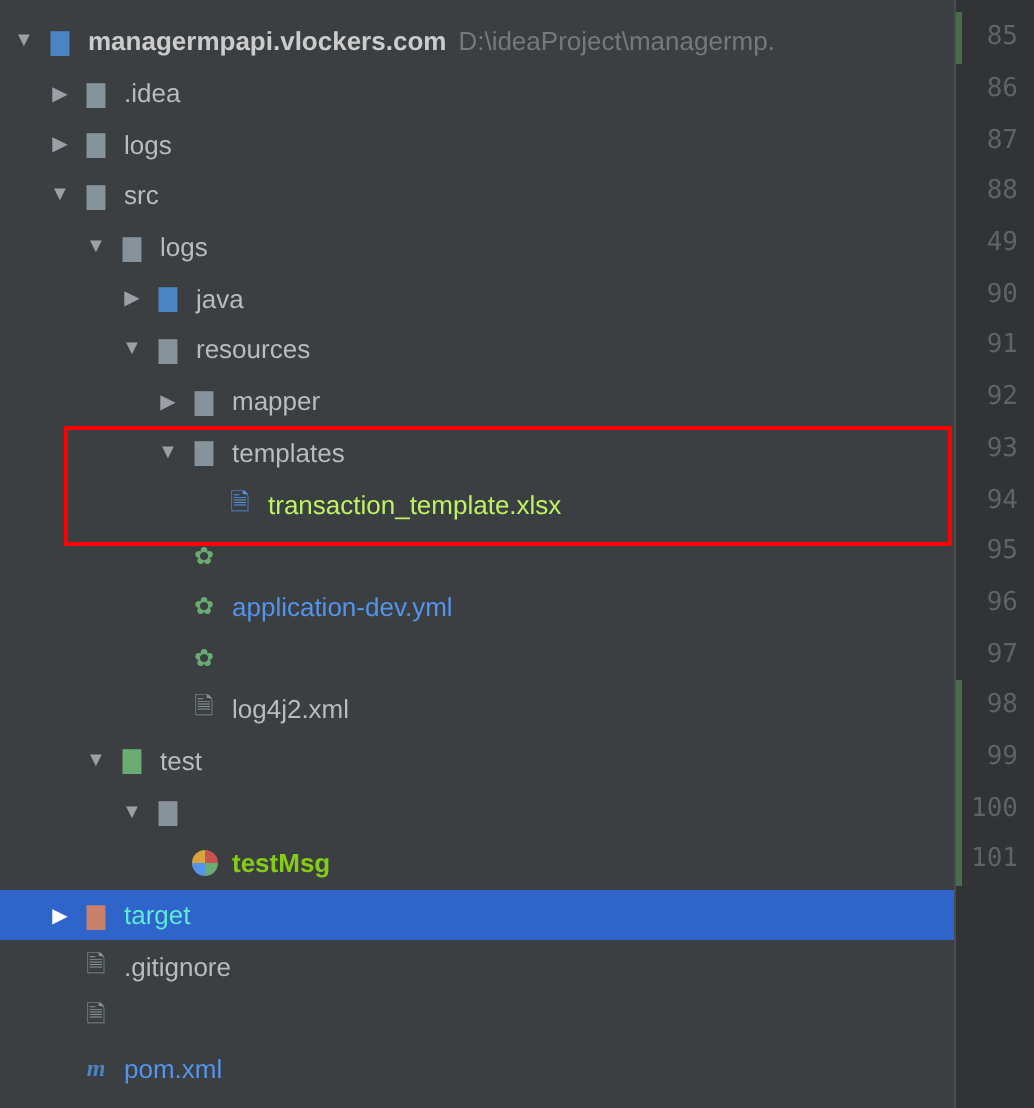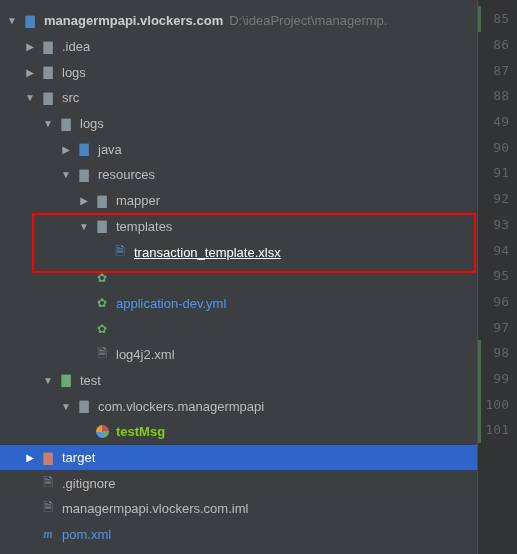--- a/index.html
+++ b/index.html
@@ -74,21 +74,21 @@
     height: 16px;
     display: inline-flex;
     align-items: center;
     justify-content: center;
     margin-right: 6px;
     font-size: 12px;
   }
   .label { }
   .label.bold { font-weight: bold; color: #cccccc; }
   .label.path { color: #787878; margin-left: 6px; }
-  .label.green { color: #ffffff; text-decoration: underline; }
+  .label.green { color: #bef264; }
   .label.blue { color: #5394ec; }
   .label.redb { color: #84cc16; font-weight: bold; }
   .folder-closed { color: #87939a; }
   .folder-blue { color: #4a84c2; }
   .folder-target { color: #c9806b; }
   .file-icon { color: #87939a; }
   .yml-icon { color: #6aab73; }
   .xlsx-icon { color: #5394ec; }
   .maven-icon { color: #4a84c2; font-weight: bold; font-style: italic; font-family: serif; }
   .test-icon {
@@ -208,48 +208,46 @@
       <span class="indent" style="width:36px"></span>
       <span class="arrow">▼</span>
       <span class="icon" style="color:#6aab73">▇</span>
       <span class="label">test</span>
     </div>
 
     <div class="tree-row">
       <span class="indent" style="width:54px"></span>
       <span class="arrow">▼</span>
       <span class="icon folder-closed">▇</span>
-      <span class="label">com.vlockers.managermpapi</span>
     </div>
 
     <div class="tree-row">
       <span class="indent" style="width:88px"></span>
       <span class="icon">
           <span class="test-icon"></span>
         </span>
       <span class="label redb">testMsg</span>
     </div>
 
     <div class="tree-row selected">
       <span class="indent" style="width:18px"></span>
       <span class="arrow" style="color:#fff">▶</span>
       <span class="icon folder-target">▇</span>
-      <span class="label" style="color:#ffffff">target</span>
+      <span class="label" style="color:#5eead4">target</span>
     </div>
 
     <div class="tree-row">
       <span class="indent" style="width:34px"></span>
       <span class="icon file-icon">🗎</span>
       <span class="label">.gitignore</span>
     </div>
 
     <div class="tree-row">
       <span class="indent" style="width:34px"></span>
       <span class="icon file-icon">🗎</span>
-      <span class="label">managermpapi.vlockers.com.iml</span>
     </div>
 
     <div class="tree-row">
       <span class="indent" style="width:34px"></span>
       <span class="icon maven-icon">m</span>
       <span class="label blue">pom.xml</span>
     </div>
 
     <div class="highlight-box"></div>
   </div>

